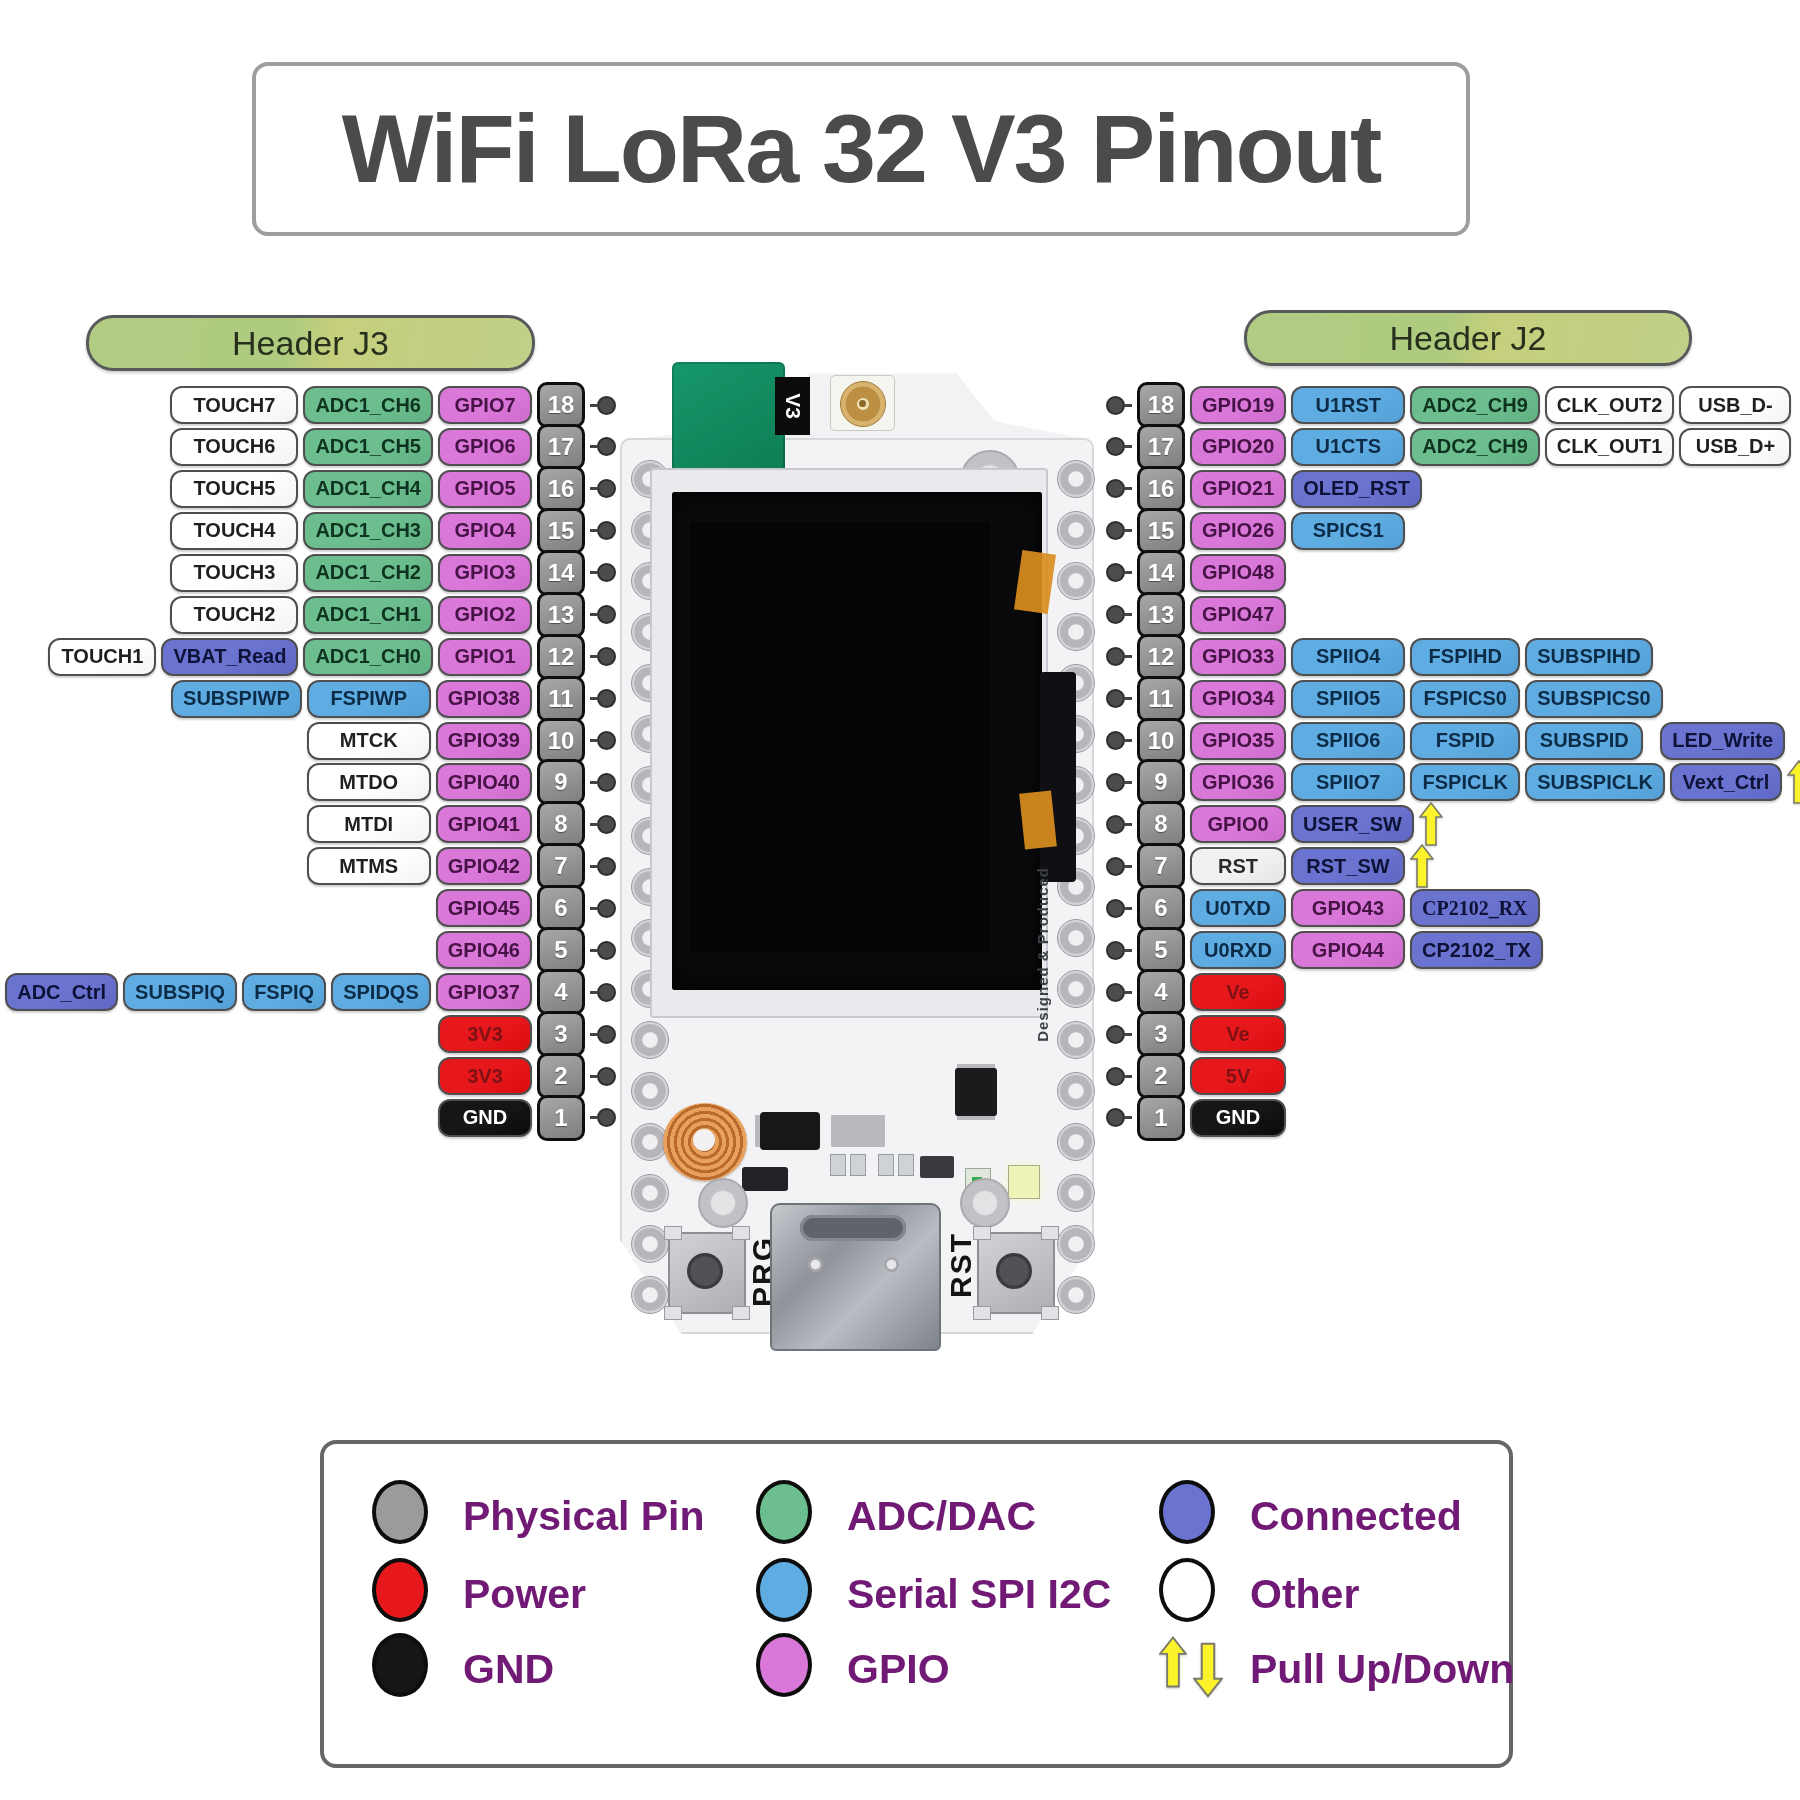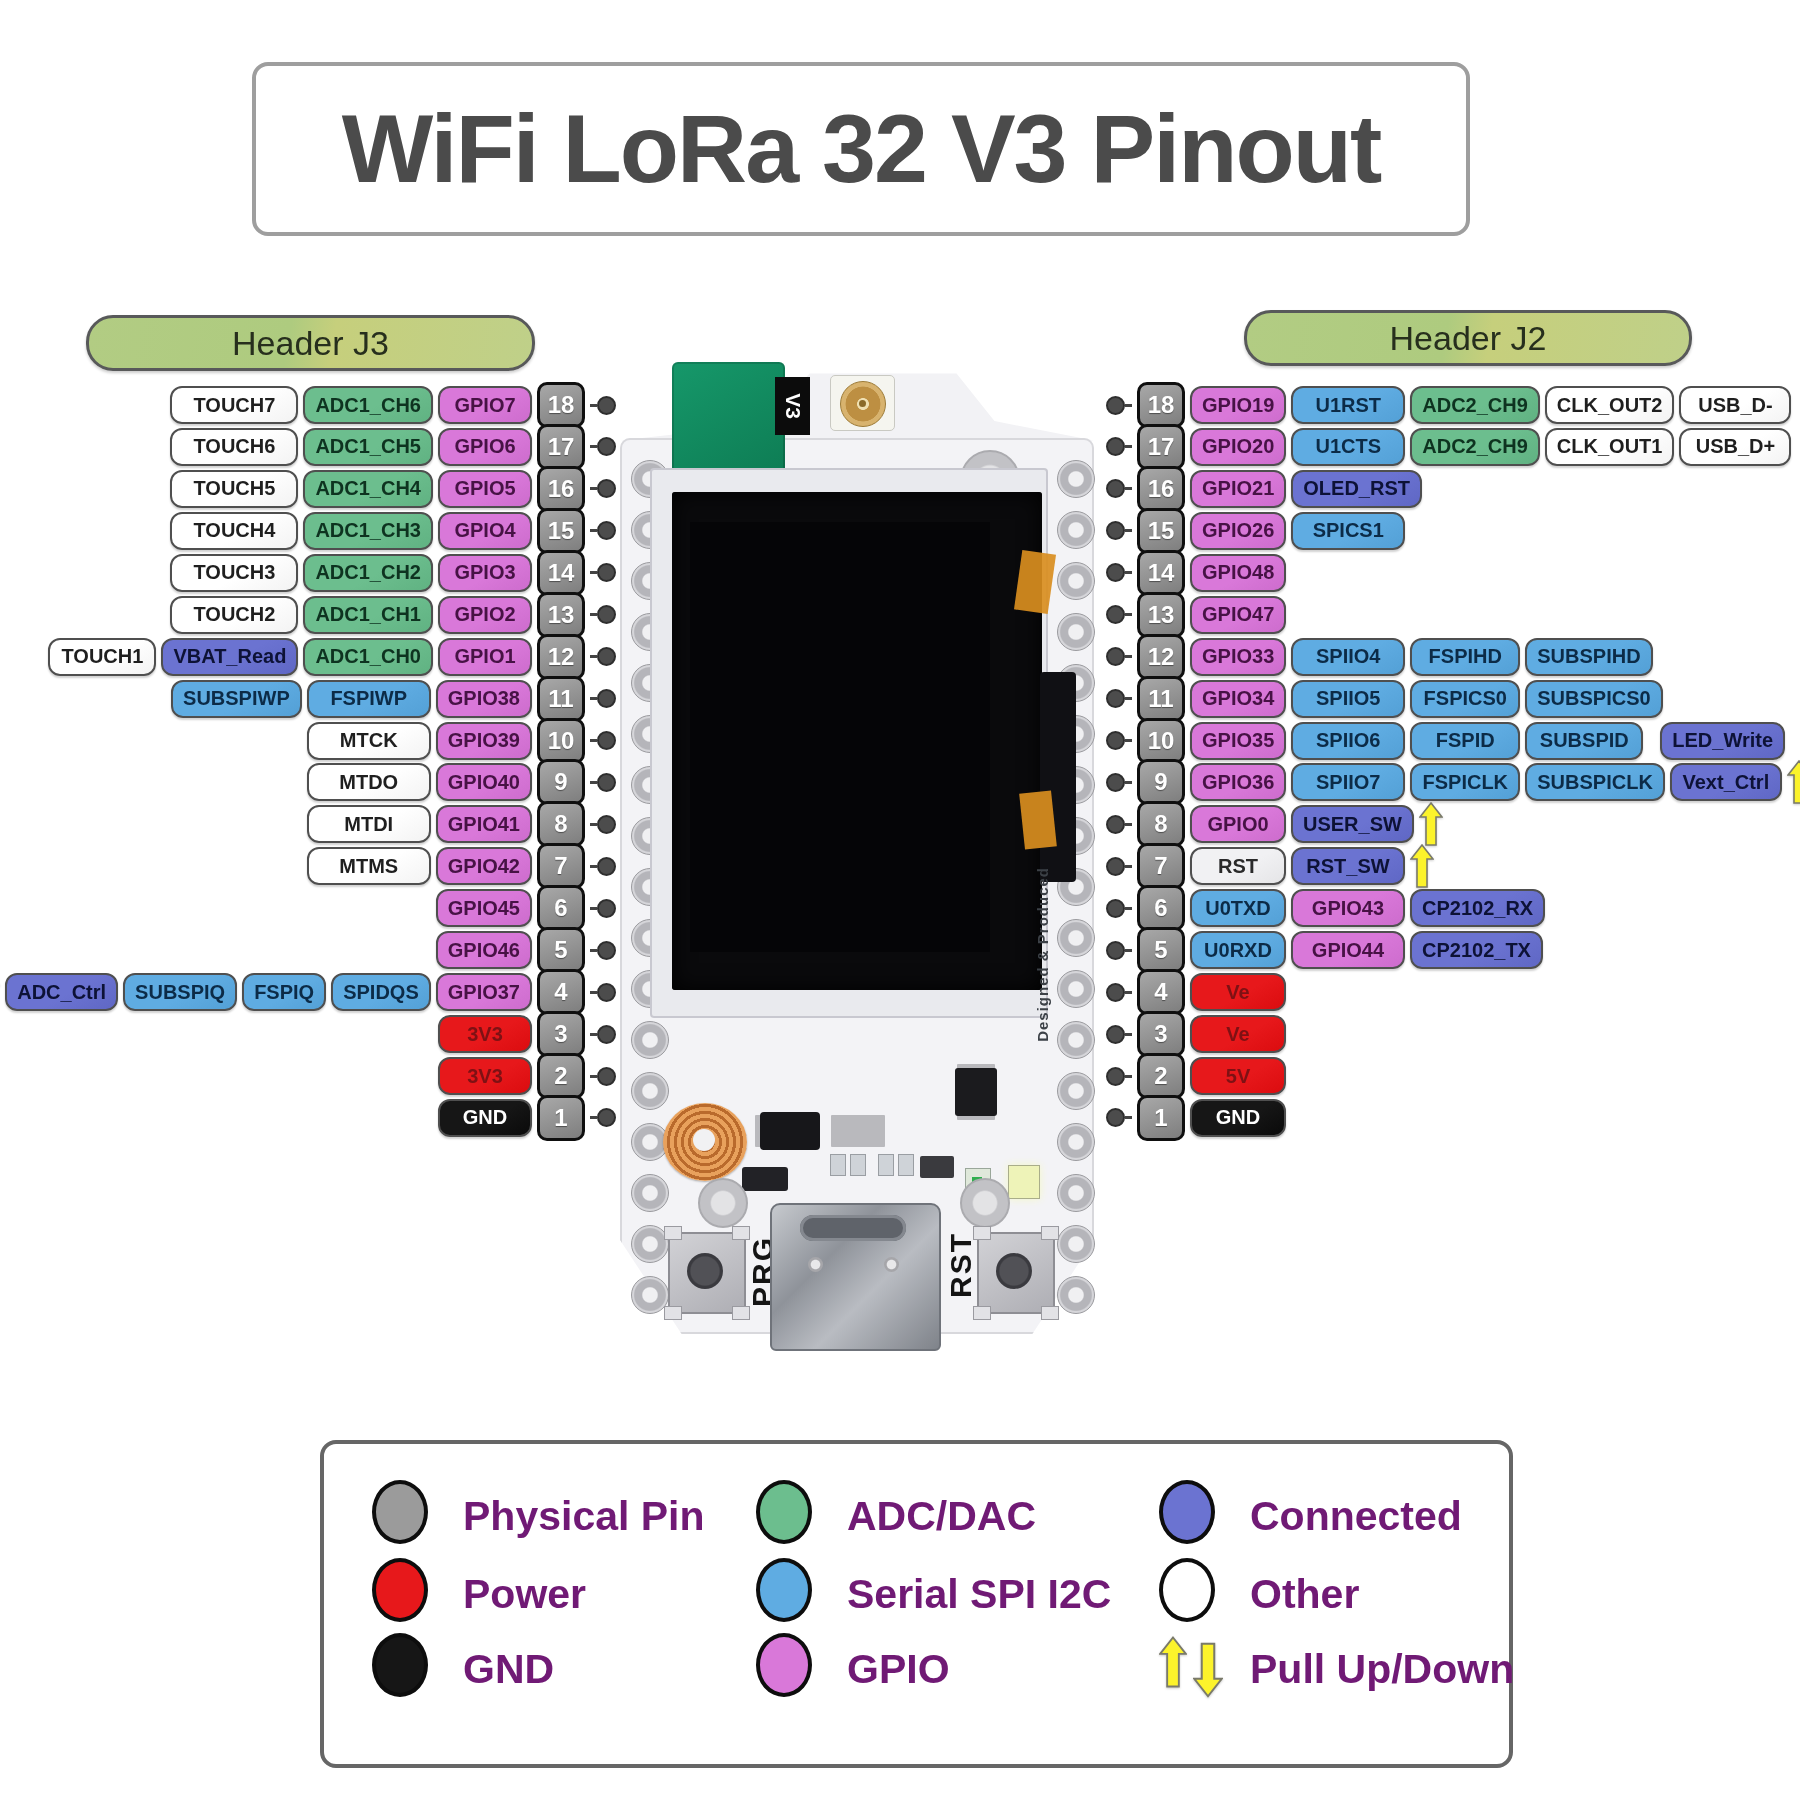--- a/index.html
+++ b/index.html
@@ -534,21 +534,21 @@
       </span>
     </div>
     <div class="pin-row right" style="top: 887.28px;">
       <span class="conn">
         <span class="stem"></span>
         <span class="ball"></span>
       </span>
       <span class="pin-num">6</span>
       <span class="pill t-serial" style="background: linear-gradient(150deg, rgb(95, 172, 226), rgb(95, 172, 226) 55%, rgb(83, 160, 214)); min-width: 96px;">U0TXD</span>
       <span class="pill t-gpio" style="background: linear-gradient(150deg, rgb(217, 120, 217), rgb(217, 120, 217) 55%, rgb(205, 108, 205)); min-width: 114px;">GPIO43</span>
-      <span class="pill t-connected" style="background: linear-gradient(150deg, rgb(107, 115, 209), rgb(107, 115, 209) 55%, rgb(95, 103, 197)); min-width: 110px;">CP2102_RX</span>
+      <span class="pill t-connected" style="background: linear-gradient(150deg, rgb(107, 115, 209), rgb(107, 115, 209) 55%, rgb(95, 103, 197)); min-width: 110px; font-family: Liberation Serif, serif;">CP2102_RX</span>
     </div>
     <div class="pin-row right" style="top: 929.22px;">
       <span class="conn">
         <span class="stem"></span>
         <span class="ball"></span>
       </span>
       <span class="pin-num">5</span>
       <span class="pill t-serial" style="background: linear-gradient(150deg, rgb(95, 172, 226), rgb(95, 172, 226) 55%, rgb(83, 160, 214)); min-width: 96px;">U0RXD</span>
       <span class="pill t-gpio" style="background: linear-gradient(150deg, rgb(217, 120, 217), rgb(217, 120, 217) 55%, rgb(205, 108, 205)); min-width: 114px;">GPIO44</span>
       <span class="pill t-connected" style="background: linear-gradient(150deg, rgb(107, 115, 209), rgb(107, 115, 209) 55%, rgb(95, 103, 197)); min-width: 110px;">CP2102_TX</span>

